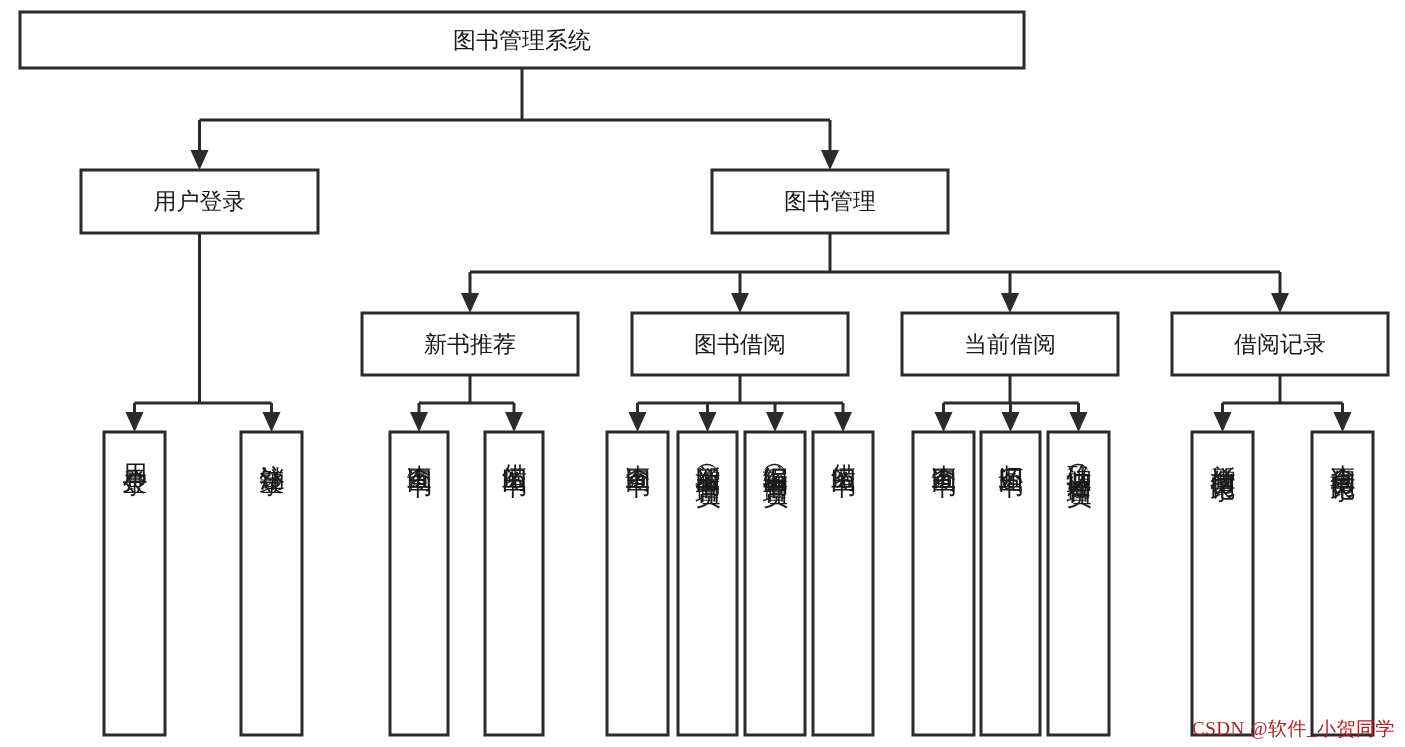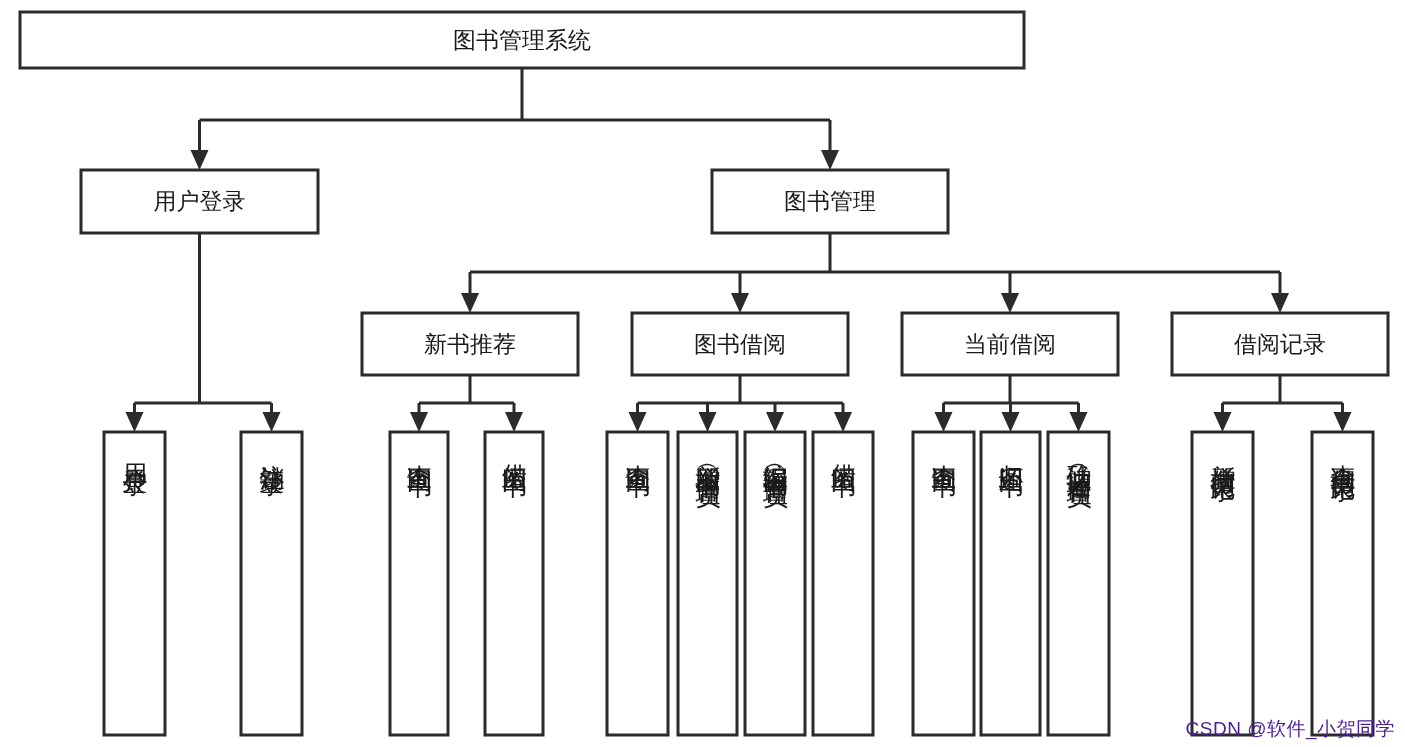--- a/index.html
+++ b/index.html
@@ -58,23 +58,23 @@
     letter-spacing: 3px;
     color: #1a1a1a;
     white-space: nowrap;
     text-align: start;
     pointer-events: none;
   }
   #watermark {
     position: absolute;
     right: 10px;
     bottom: 5px;
-    font-family: Liberation Sans, sans-serif;
+    font-family: Liberation Serif, serif;
     font-size: 19px;
-    color: #4c1d95;
+    color: #b91c1c;
     white-space: nowrap;
     letter-spacing: 0.5px;
   }
 </style>
 </head>
 <body>
 
 <div id="diagram-root">
   <svg id="flow" viewBox="0 0 1405 747" xmlns="http://www.w3.org/2000/svg">
       <g>

